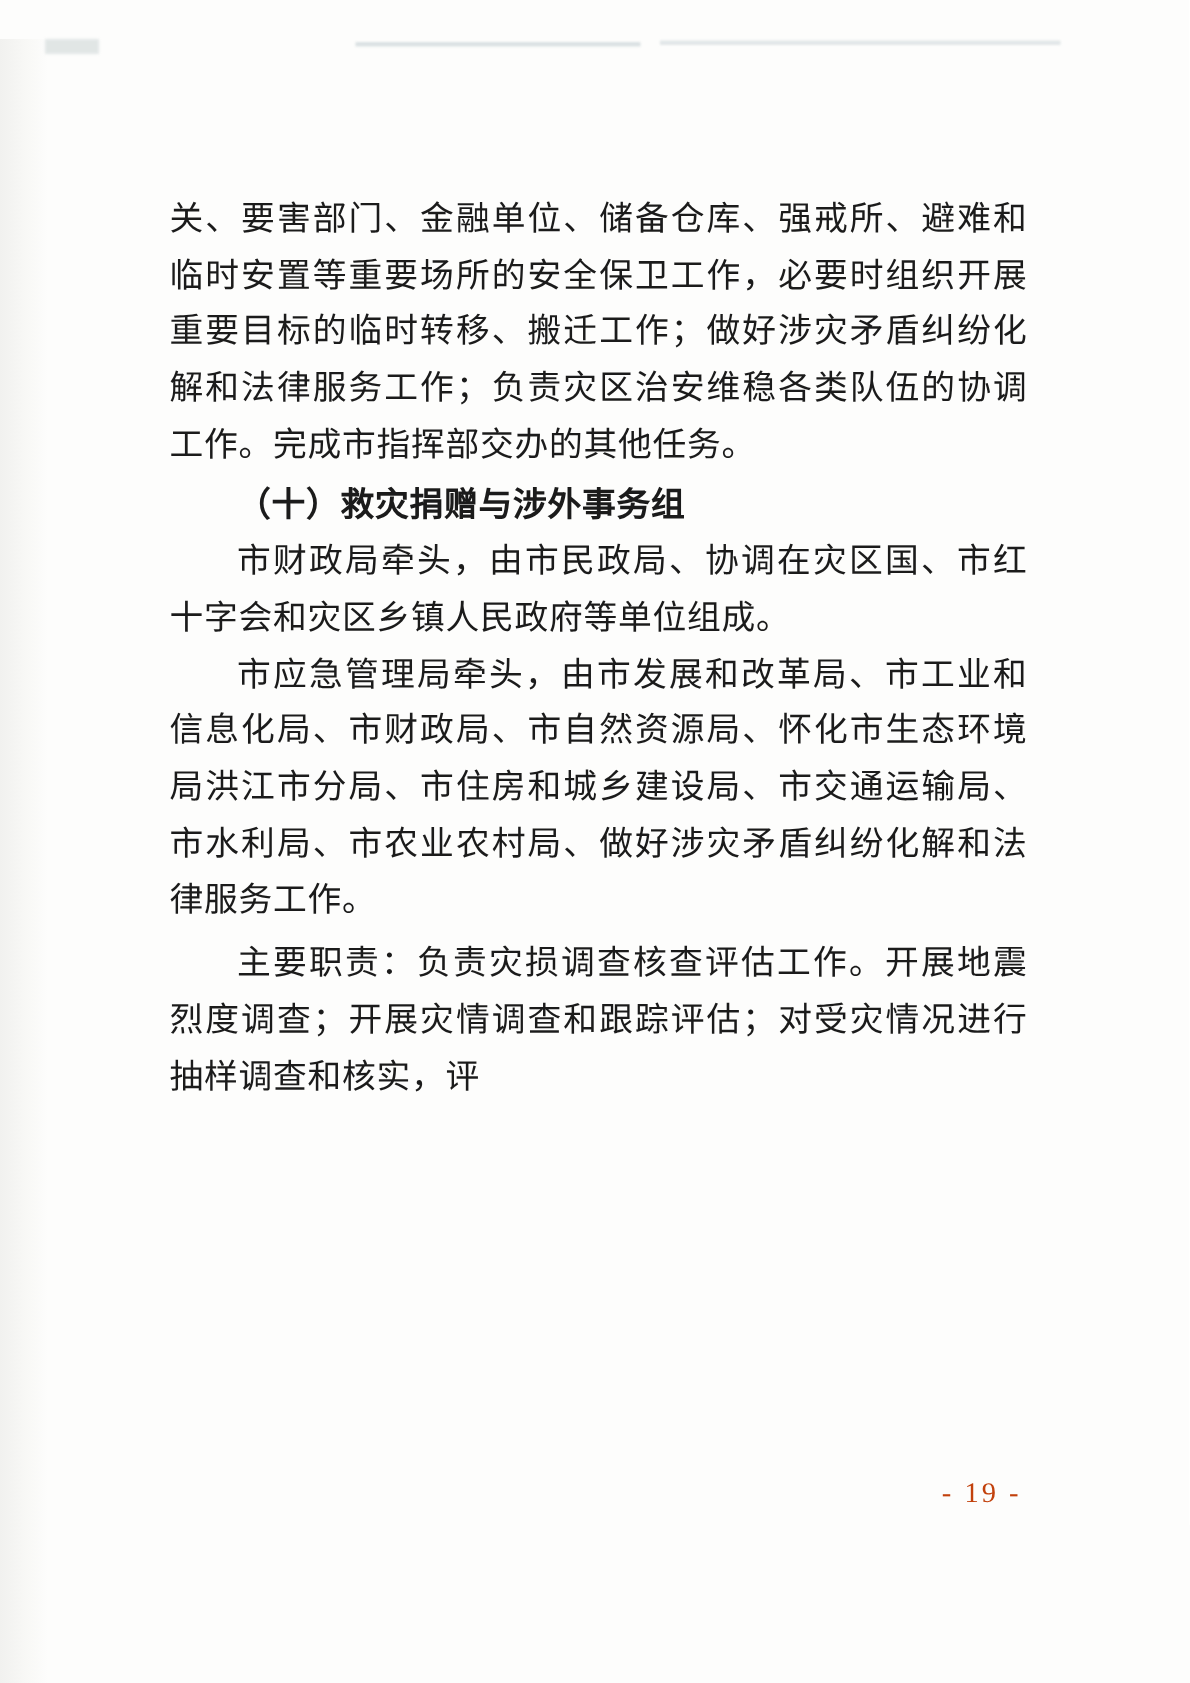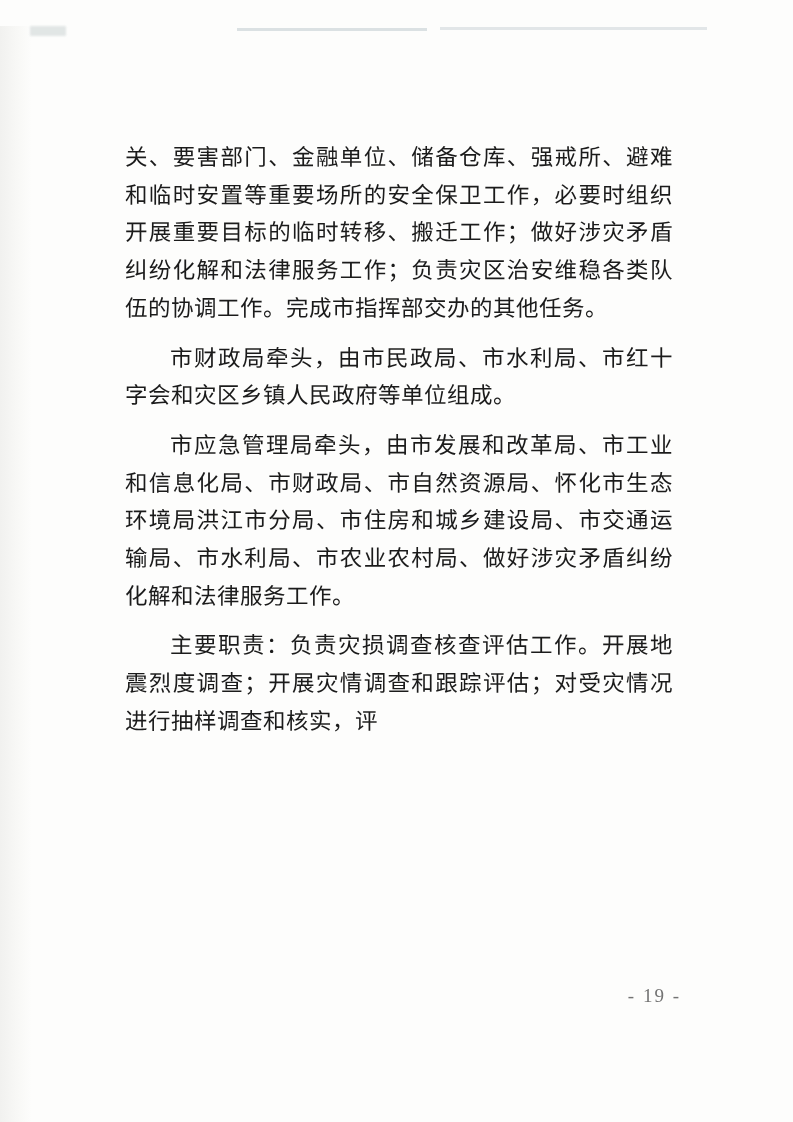--- a/index.html
+++ b/index.html
@@ -53,62 +53,63 @@
     top: 127px;
     width: 572px;
     font-size: 22.5px;
     line-height: 37.7px;
     color: #1b1b1b;
     text-align: justify;
     text-justify: inter-ideograph;
     letter-spacing: 0.5px;
   }
   .content p {
-    margin: 12px;
+    margin: 0;
     text-indent: 2em;
   }
   .content p.continuation {
     text-indent: 0;
   }
   .content h3 {
     margin: 2px 0 0 0;
     font-size: 22.5px;
     line-height: 37.7px;
     font-weight: bold;
     text-indent: 2em;
   }
   .content p.duty {
     margin-top: 4px;
   }
   .page-number {
     position: absolute;
     top: 985px;
     right: 112px;
     font-size: 19px;
-    color: #737373;
+    color: #c2410c;
     letter-spacing: 2px;
     font-family: "Liberation Serif", "DejaVu Serif", serif;
   }
 </style>
 </head>
 <body>
 
 <div class="page">
 
   <div class="left-scan-shadow"></div>
   <div class="corner-smudge"></div>
   <div class="top-smudge-a"></div>
   <div class="top-smudge-b"></div>
 
   <div class="content">
 
     <p class="continuation">关、要害部门、金融单位、储备仓库、强戒所、避难和临时安置等重要场所的安全保卫工作，必要时组织开展重要目标的临时转移、搬迁工作；做好涉灾矛盾纠纷化解和法律服务工作；负责灾区治安维稳各类队伍的协调工作。完成市指挥部交办的其他任务。</p>
 
+    <h3>（十）救灾捐赠与涉外事务组</h3>
 
-    <p>市财政局牵头，由市民政局、市水利局、市红十字会和灾区乡镇人民政府等单位组成。</p>
+    <p>市财政局牵头，由市民政局、协调在灾区国、市红十字会和灾区乡镇人民政府等单位组成。</p>
 
 
 
     <p>市应急管理局牵头，由市发展和改革局、市工业和信息化局、市财政局、市自然资源局、怀化市生态环境局洪江市分局、市住房和城乡建设局、市交通运输局、市水利局、市农业农村局、做好涉灾矛盾纠纷化解和法律服务工作。</p>
 
     <p class="duty">主要职责：负责灾损调查核查评估工作。开展地震烈度调查；开展灾情调查和跟踪评估；对受灾情况进行抽样调查和核实，评</p>
 
   </div>
 
   <div class="page-number">- 19 -</div>

